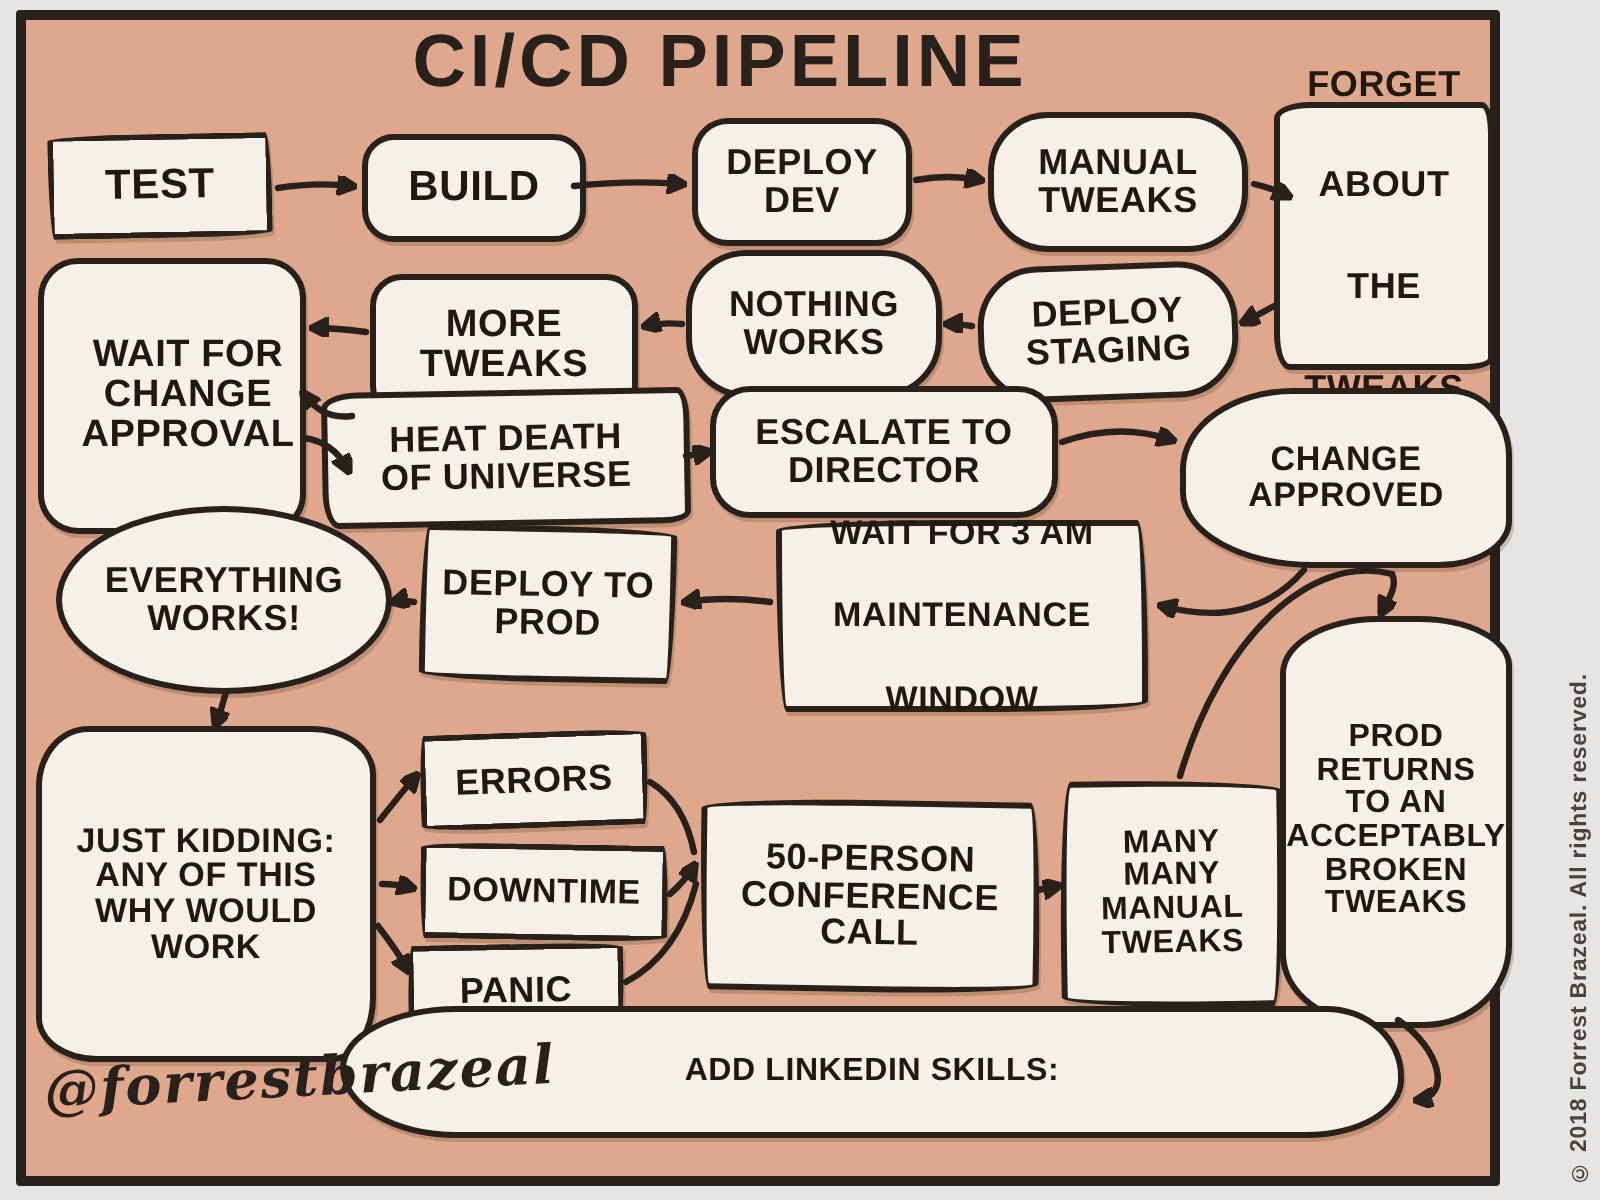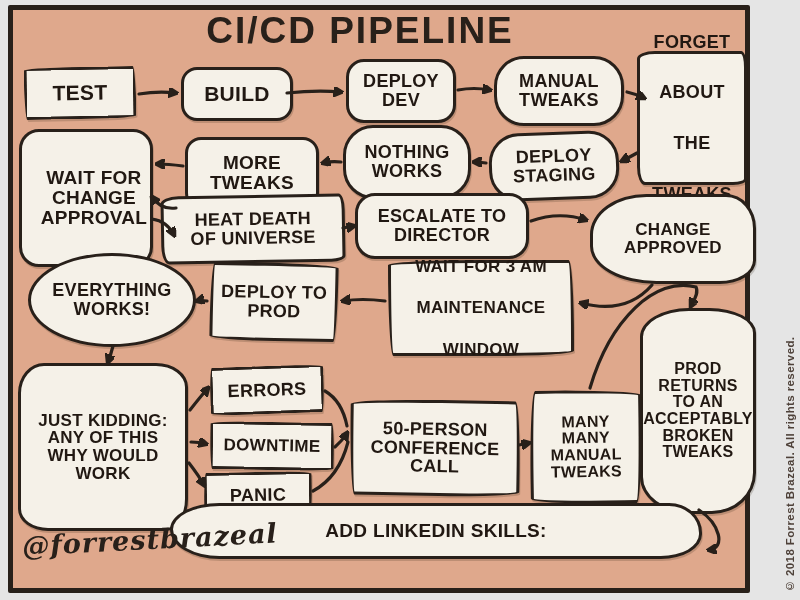--- a/index.html
+++ b/index.html
@@ -129,21 +129,21 @@
         <div>50-PERSON</div>
         <div>CONFERENCE</div>
         <div>CALL</div>
       </div>
       <div class="node wobble2" style="left: 530px; top: 390px; width: 112px; height: 114px; font-size: 16px; transform: rotate(-1deg);">
         <div>MANY</div>
         <div>MANY</div>
         <div>MANUAL</div>
         <div>TWEAKS</div>
       </div>
-      <div class="node cloudwide" style="left: 170px; top: 503px; width: 532px; height: 56px; font-size: 19px; transform: rotate(0deg);">
+      <div class="node cloudwide" style="left: 170px; top: 503px; width: 532px; height: 66px; font-size: 16px; transform: rotate(0deg);">
         <div>ADD LINKEDIN SKILLS:</div>
       </div>
     </div>
 
   <svg id="edges" viewBox="0 0 800 600">
     <defs>
       <marker id="ah" markerWidth="10" markerHeight="10" refX="7.5" refY="4.5" orient="auto" markerUnits="userSpaceOnUse">
         <path d="M0,0 L9,4.5 L0,9 L2.6,4.5 z" fill="#28201a"></path>
       </marker>
     </defs>

